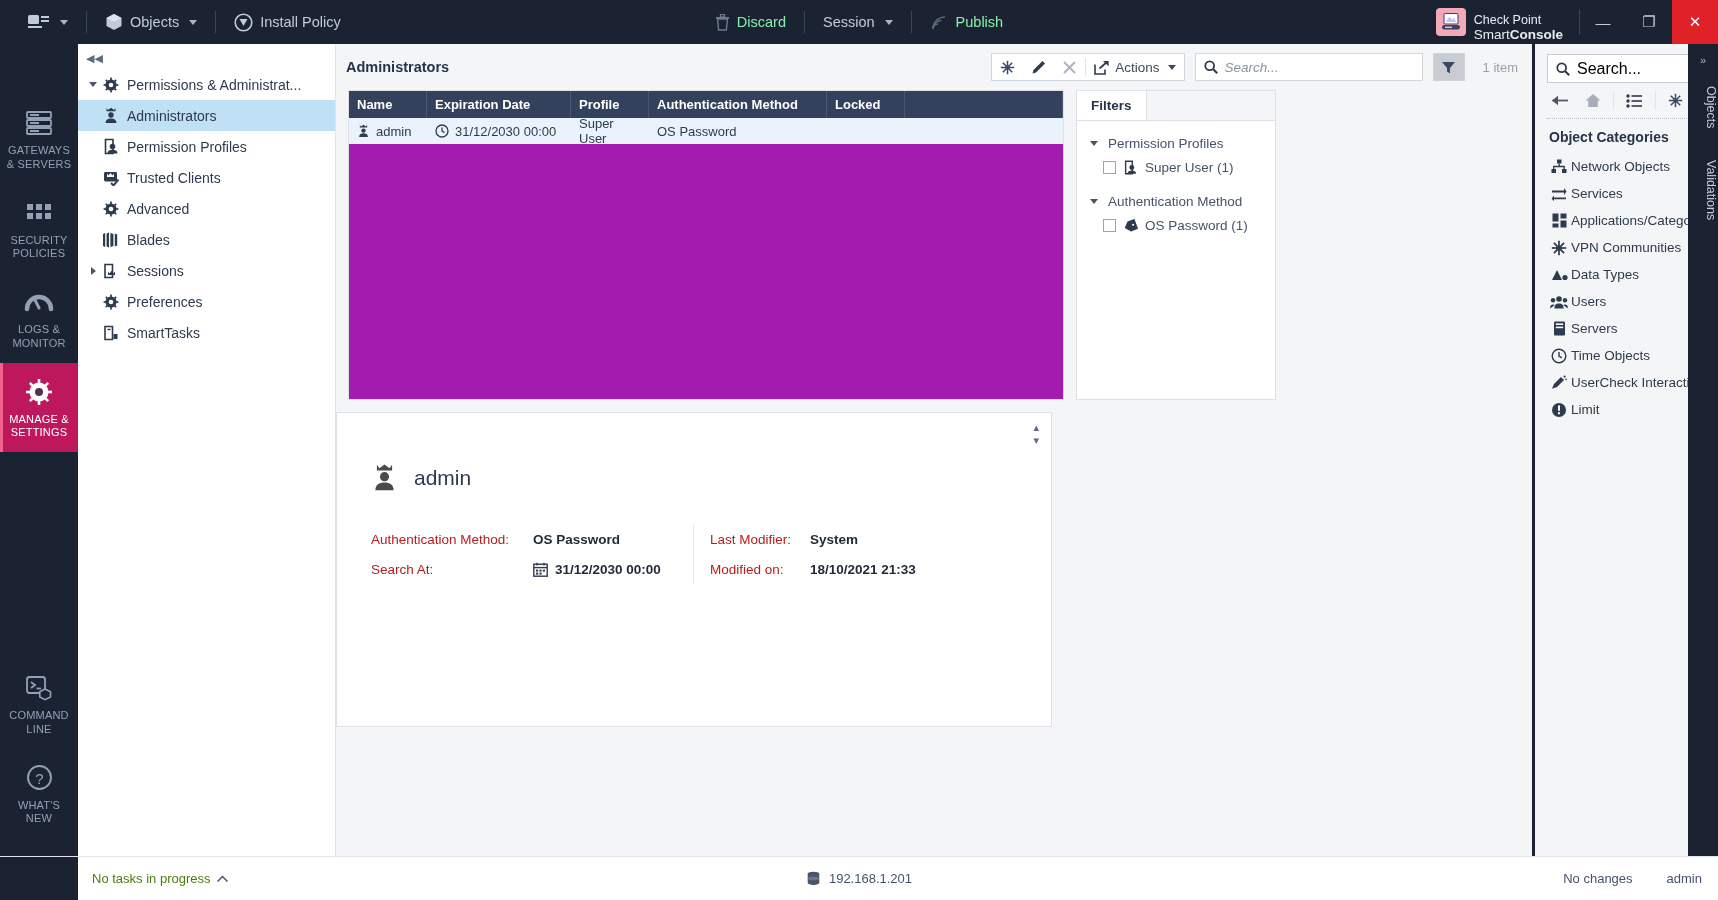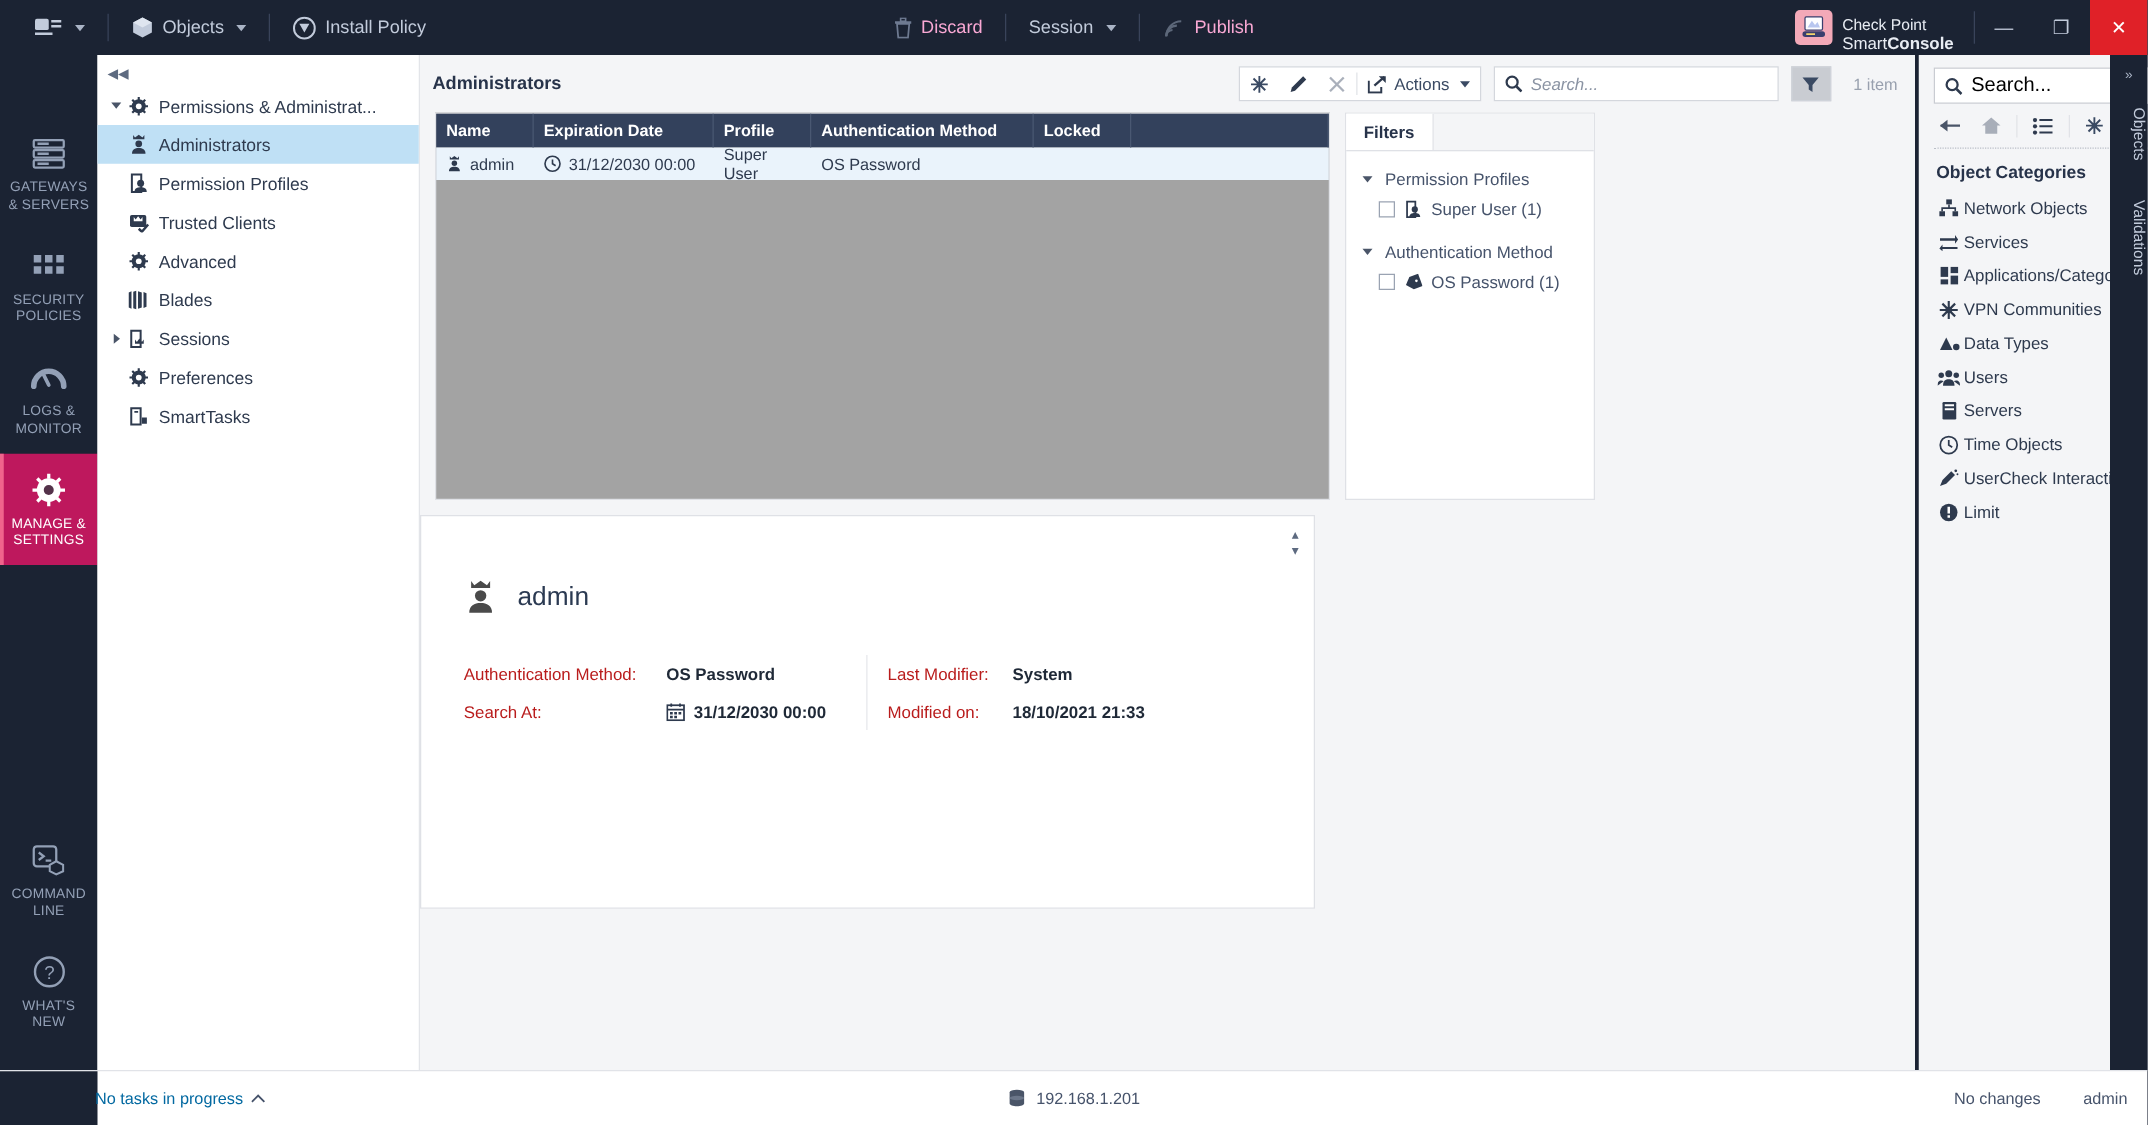--- a/index.html
+++ b/index.html
@@ -22,21 +22,21 @@
     color: #c2cbdb; font-size: 14.5px; padding: 5px 10px; cursor: pointer;
     white-space: nowrap;
   }
   .tb-sep { width: 1px; height: 22px; background: #39435a; margin: 0 8px; }
   .caret { width: 0; height: 0; border-left: 4px solid transparent;
            border-right: 4px solid transparent; border-top: 5px solid #aab4c6; margin-left: 3px;}
   .tb-center {
     position: absolute; left: 0; right: 0; margin: 0 auto;
     display: flex; align-items: center; justify-content: center; gap: 0; width: 420px;
   }
-  .tb-dim { color: #f9a8d4; }
+  .tb-dim { color: #86efac; }
   .tb-right {
     position: absolute; right: 0; top: 0; height: 44px;
     display: flex; align-items: center;
   }
   .logo-wrap { display: flex; align-items: center; gap: 8px; padding-right: 16px; }
   .logo-mark {
     width: 30px; height: 28px; background: #f3a9b8; border-radius: 4px;
     display: flex; align-items: center; justify-content: center;
   }
   .logo-text { line-height: 1.15; }
@@ -122,21 +122,21 @@
   .searchbox .ph { color: #8a93a3; font-size: 13.5px; font-style: italic; }
   .filter-btn {
     width: 32px; height: 28px; border: 1px solid #cfd3da; background: #c9ccd2;
     display: flex; align-items: center; justify-content: center; cursor: pointer;
   }
   .itemcount { color: #98a0ae; font-size: 13px; padding-left: 8px; }
 
   
   .content-row { display: flex; padding: 0 14px 0 0; gap: 12px; }
   .tablecard {
-    width: 716px; height: 310px; background: #a3a3a3; border: 1px solid #dfe1e6;
+    width: 716px; height: 310px; background: #a21caf; border: 1px solid #dfe1e6;
     margin-left: 0;
   }
   .thead { display: flex; background: #33415c; height: 27px; align-items: stretch; }
   .th {
     color: #fff; font-size: 13px; font-weight: bold; display: flex; align-items: center;
     padding: 0 8px; border-right: 1px solid #4a5872;
   }
   .trow { display: flex; height: 26px; align-items: center; background: #eaf3fb; }
   .td { font-size: 13px; color: #2e3a4e; display: flex; align-items: center; padding: 0 8px; gap: 6px; }
   .filters {
@@ -203,22 +203,22 @@
     writing-mode: vertical-rl; text-orientation: mixed; font-size: 12.5px;
     padding: 12px 0; margin: 8px auto 0; display: block; text-align: left; cursor: pointer;
     width: 30px; color: #c2cbdb;
   }
 
   
   .statusbar {
     position: absolute; left: 0; bottom: 0; width: 1718px; height: 44px;
     background: #fff; border-top: 1px solid #e1e3e8; display: flex; align-items: center;
   }
-  .sb-left { position: absolute; left: 76px; display: flex; align-items: center; gap: 6px;
-             font-size: 13px; color: #0369a1; cursor: pointer; text-align: center; }
+  .sb-left { position: absolute; left: 92px; display: flex; align-items: center; gap: 6px;
+             font-size: 13px; color: #4d7c0f; cursor: pointer; text-align: center; }
   .sb-center { position: absolute; left: 0; right: 0; margin: 0 auto; width: 260px;
                display: flex; align-items: center; justify-content: center; gap: 8px;
                font-size: 13px; color: #46536b; }
   .sb-right { position: absolute; right: 16px; display: flex; align-items: center; gap: 34px;
               font-size: 13px; color: #46536b; }
   .statusbar .rail-pad { width: 78px; height: 44px; background: #1b2333; position:absolute; left:0; top:0;}
   svg { display: block; }
 </style>
 </head>
 <body>

